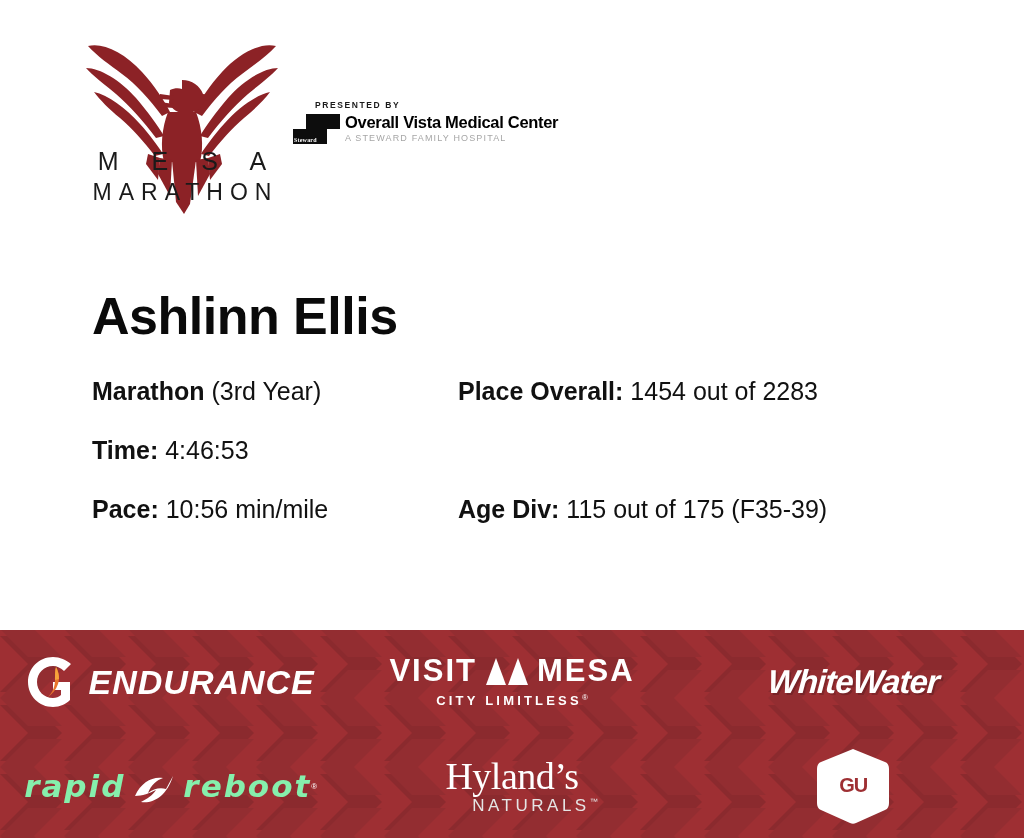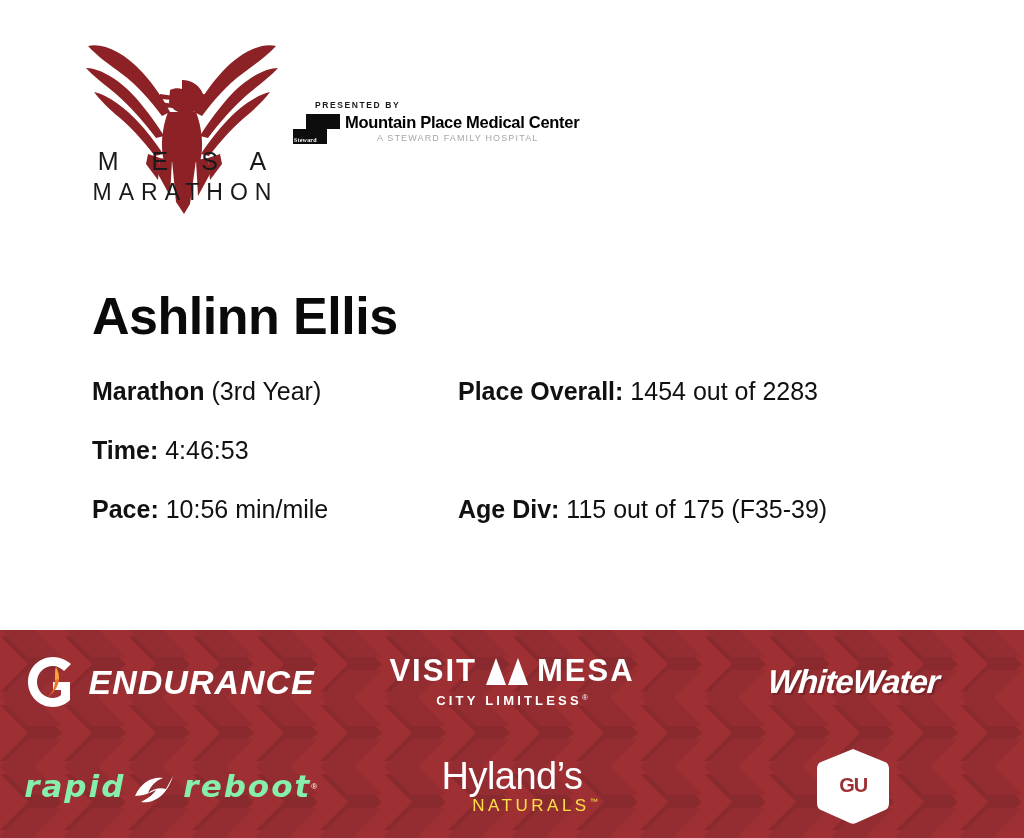--- a/index.html
+++ b/index.html
@@ -114,21 +114,20 @@
     line-height: 19px;
     white-space: nowrap;
   }
   .mvmc-sub {
     font-size: 9px;
     letter-spacing: 1.15px;
     color: #a6a6a6;
     font-weight: 400;
     line-height: 13px;
     white-space: nowrap;
-    margin-left: 32px;
   }
 
   
   .date-block {
     position: absolute;
     right: 84px;
     top: 82px;
     text-align: right;
   }
   .date-main {
@@ -313,27 +312,27 @@
   }
 
   
   .hy { text-align: center; }
   .hy-word {
     font-size: 38px;
     font-weight: 400;
     color: #ffffff;
     letter-spacing: -0.5px;
     line-height: 40px;
-    font-family: Liberation Sans, sans-serif;
+    font-family: Liberation Serif, serif;
   }
   .hy-sub {
     font-size: 17px;
     font-weight: 400;
     letter-spacing: 3.5px;
-    color: #fde047;
+    color: #e5e5e5;
     line-height: 20px;
     margin-top: -4px;
     margin-left: 46px;
   }
 
   
   .gu-hex {
     width: 74px;
     height: 78px;
     position: relative;
@@ -398,21 +397,21 @@
     <div class="presented-kicker">PRESENTED BY</div>
     <div class="presented-row">
       <div class="steward-mark">
         <svg class="steward-step" viewBox="0 0 47 30">
           <path d="M13 0 H47 V15 H13 Z" fill="#0d0d0d"></path>
           <path d="M0 15 H34 V30 H0 Z" fill="#0d0d0d"></path>
         </svg>
         <span class="steward-word">Steward</span>
       </div>
       <div class="mvmc-text">
-        <div class="mvmc-name">Mountain Place Medical Center</div>
+        <div class="mvmc-name">Overall Vista Medical Center</div>
         <div class="mvmc-sub">A STEWARD FAMILY HOSPITAL</div>
       </div>
     </div>
   </div>
 
 </div>
 
 <div class="result">
   <div class="runner-name">Ashlinn Ellis</div>
 

